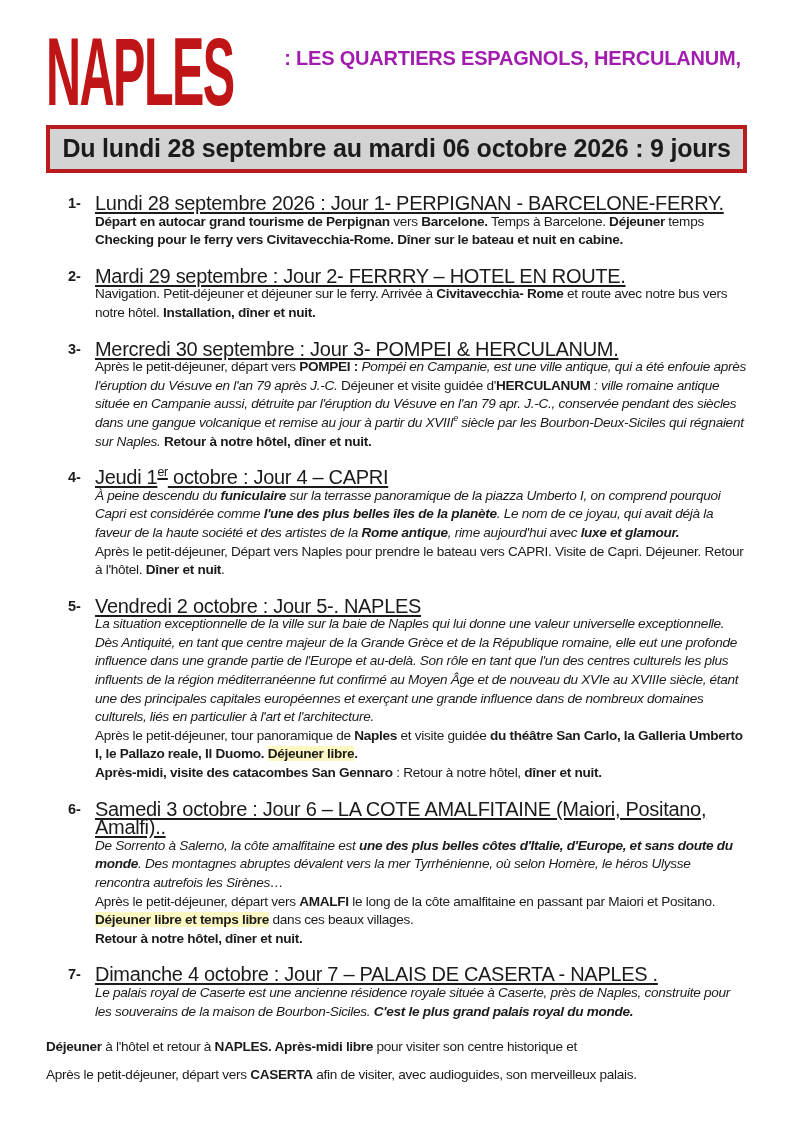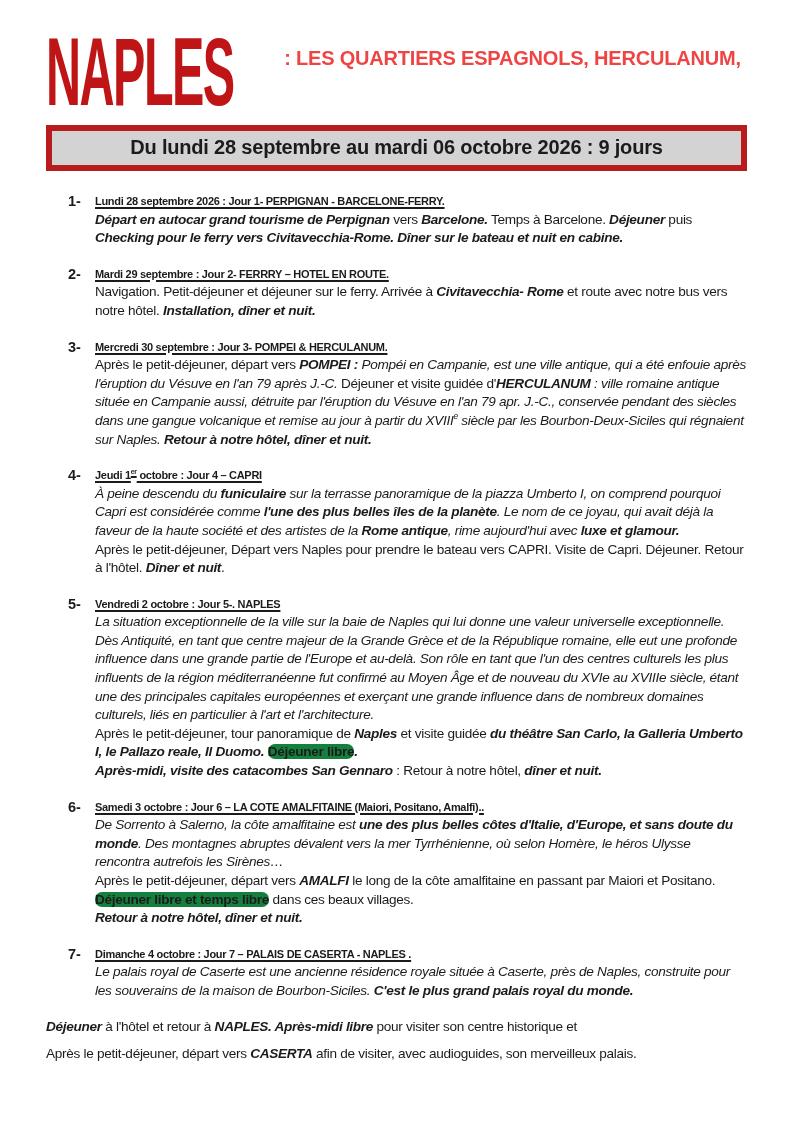--- a/index.html
+++ b/index.html
@@ -39,31 +39,31 @@
     transform-origin: left top;
     white-space: nowrap;
   }
   .doc-subtitle {
     flex: 1 1 auto;
     margin-top: 12px;
     text-align: center;
     font-weight: 700;
     font-size: 20px;
     line-height: 33px;
-    color: #ef4444;
+    color: #a21caf;
     letter-spacing: -0.2px;
   }
   
   .date-banner {
     margin-top: 7px;
-    border: 6px solid #b91c1c;
+    border: 4px solid #b91c1c;
     background: #d3d3d3;
     text-align: center;
     font-weight: 700;
-    font-size: 20px;
+    font-size: 25px;
     padding: 5px 0 6px 0;
     letter-spacing: -0.2px;
   }
   
   .day-list {
     margin-top: 21px;
   }
   .day {
     display: flex;
     align-items: flex-start;
@@ -76,38 +76,38 @@
     font-size: 14.5px;
     line-height: 18.6px;
   }
   .day-body {
     flex: 1 1 auto;
     font-size: 13.6px;
     line-height: 18.6px;
     letter-spacing: -0.3px;
   }
   .day-heading {
-    font-weight: 700;
-    font-size: 11px;
+    font-weight: 400;
+    font-size: 20px;
     line-height: 18.6px;
     letter-spacing: -0.3px;
   }
   .day-heading span, .day-heading sup {
     text-decoration: underline;
     text-decoration-thickness: 1.5px;
     text-underline-offset: 2px;
   }
   .day-body p {
     margin: 0;
   }
   
-  .rs-b  { font-weight: 700; font-style: italic; }
+  .rs-b  { font-weight: 700; }
   .rs-i  { font-style: italic; }
   .rs-bi { font-weight: 700; font-style: italic; }
-  .rs-hl { font-weight: 700; background: #15803d; border-radius: 7px; }
+  .rs-hl { font-weight: 700; background: #fef9c3; }
   sup.rs-sup, sup { font-size: 0.62em; line-height: 0; }
   
   .closing p {
     margin: 0 0 9px 0;
     font-size: 13.6px;
     line-height: 18.6px;
     letter-spacing: -0.3px;
   }
 </style>
 </head>
@@ -125,21 +125,21 @@
   </header>
 
   <div class="date-banner">Du lundi 28 septembre au mardi 06 octobre 2026 : 9 jours</div>
 
   <div class="day-list">
 
     <div class="day">
       <div class="day-num">1-</div>
       <div class="day-body">
         <div class="day-heading"><span>Lundi 28 septembre 2026 : Jour 1- PERPIGNAN - BARCELONE-FERRY.</span></div>
-        <p><span class="rs-b">Départ en autocar grand tourisme de Perpignan </span><span>vers </span><span class="rs-b">Barcelone.</span><span> Temps à Barcelone. </span><span class="rs-b">Déjeuner</span><span> puis </span><span class="rs-b">Checking pour le ferry vers Civitavecchia-Rome. Dîner sur le bateau et nuit en cabine.</span></p>
+        <p><span class="rs-b">Départ en autocar grand tourisme de Perpignan </span><span>vers </span><span class="rs-b">Barcelone.</span><span> Temps à Barcelone. </span><span class="rs-b">Déjeuner</span><span> temps </span><span class="rs-b">Checking pour le ferry vers Civitavecchia-Rome. Dîner sur le bateau et nuit en cabine.</span></p>
       </div>
     </div>
 
     <div class="day">
       <div class="day-num">2-</div>
       <div class="day-body">
         <div class="day-heading"><span>Mardi 29 septembre : Jour 2- FERRRY – HOTEL EN ROUTE.</span></div>
         <p><span>Navigation. Petit-déjeuner et déjeuner sur le ferry. Arrivée à </span><span class="rs-b">Civitavecchia- Rome</span><span> et route avec notre bus vers notre hôtel. </span><span class="rs-b">Installation, dîner et nuit.</span></p>
       </div>
     </div>

